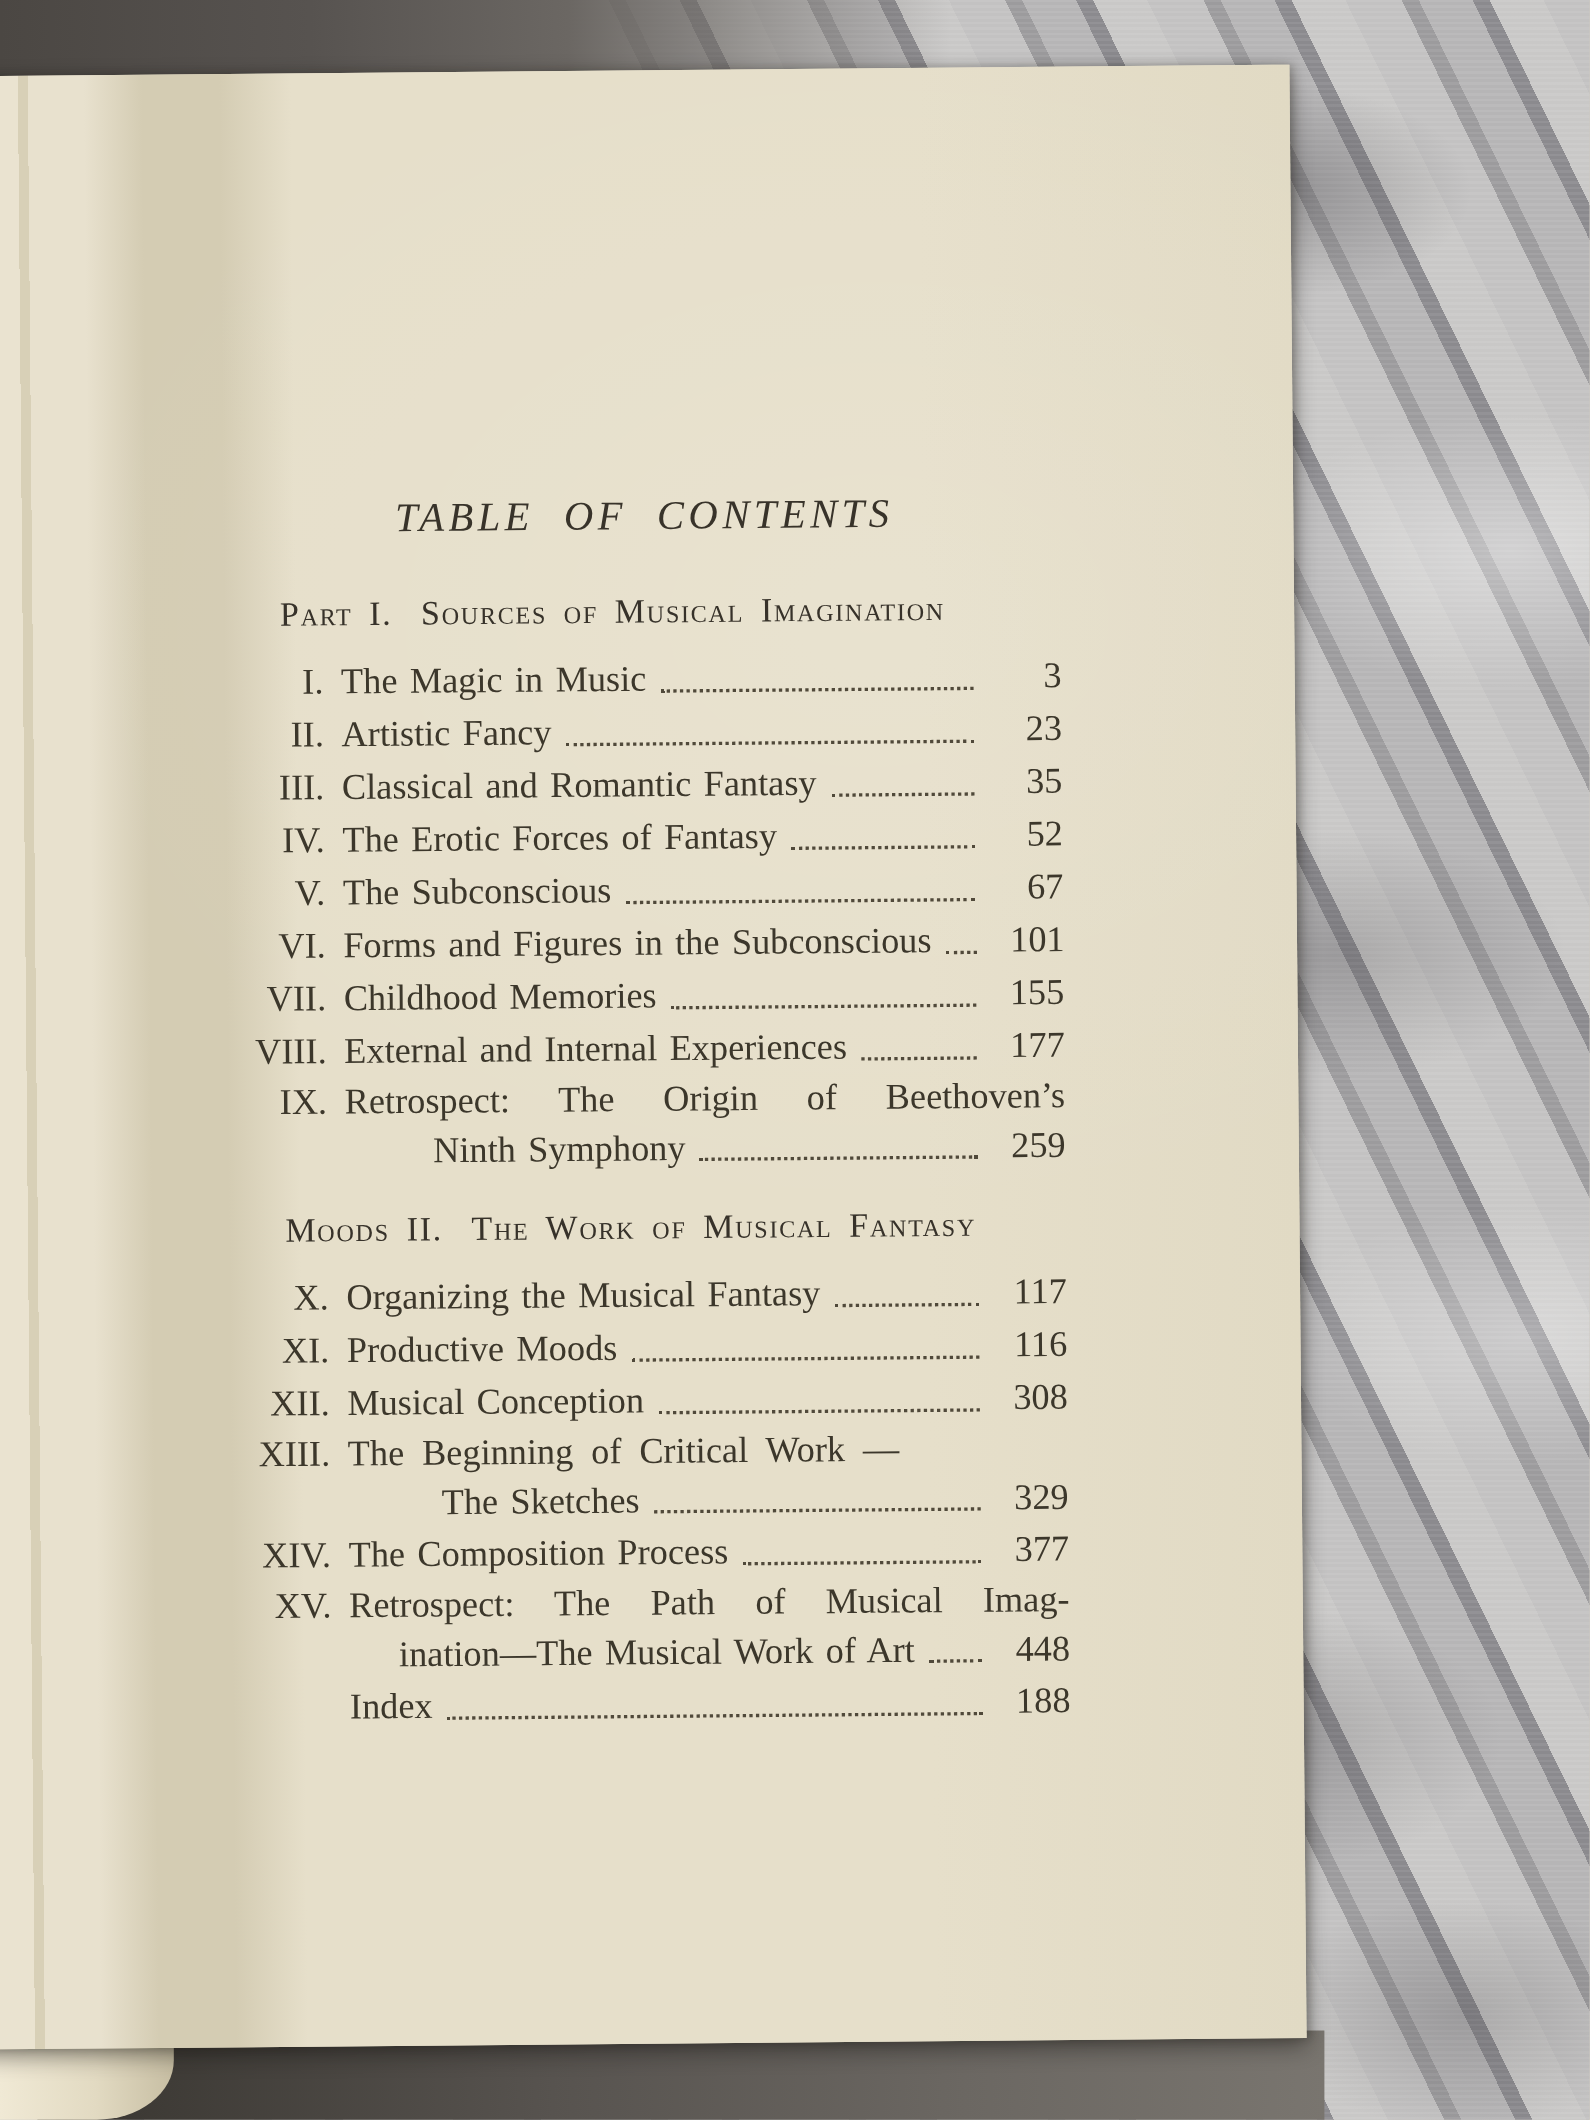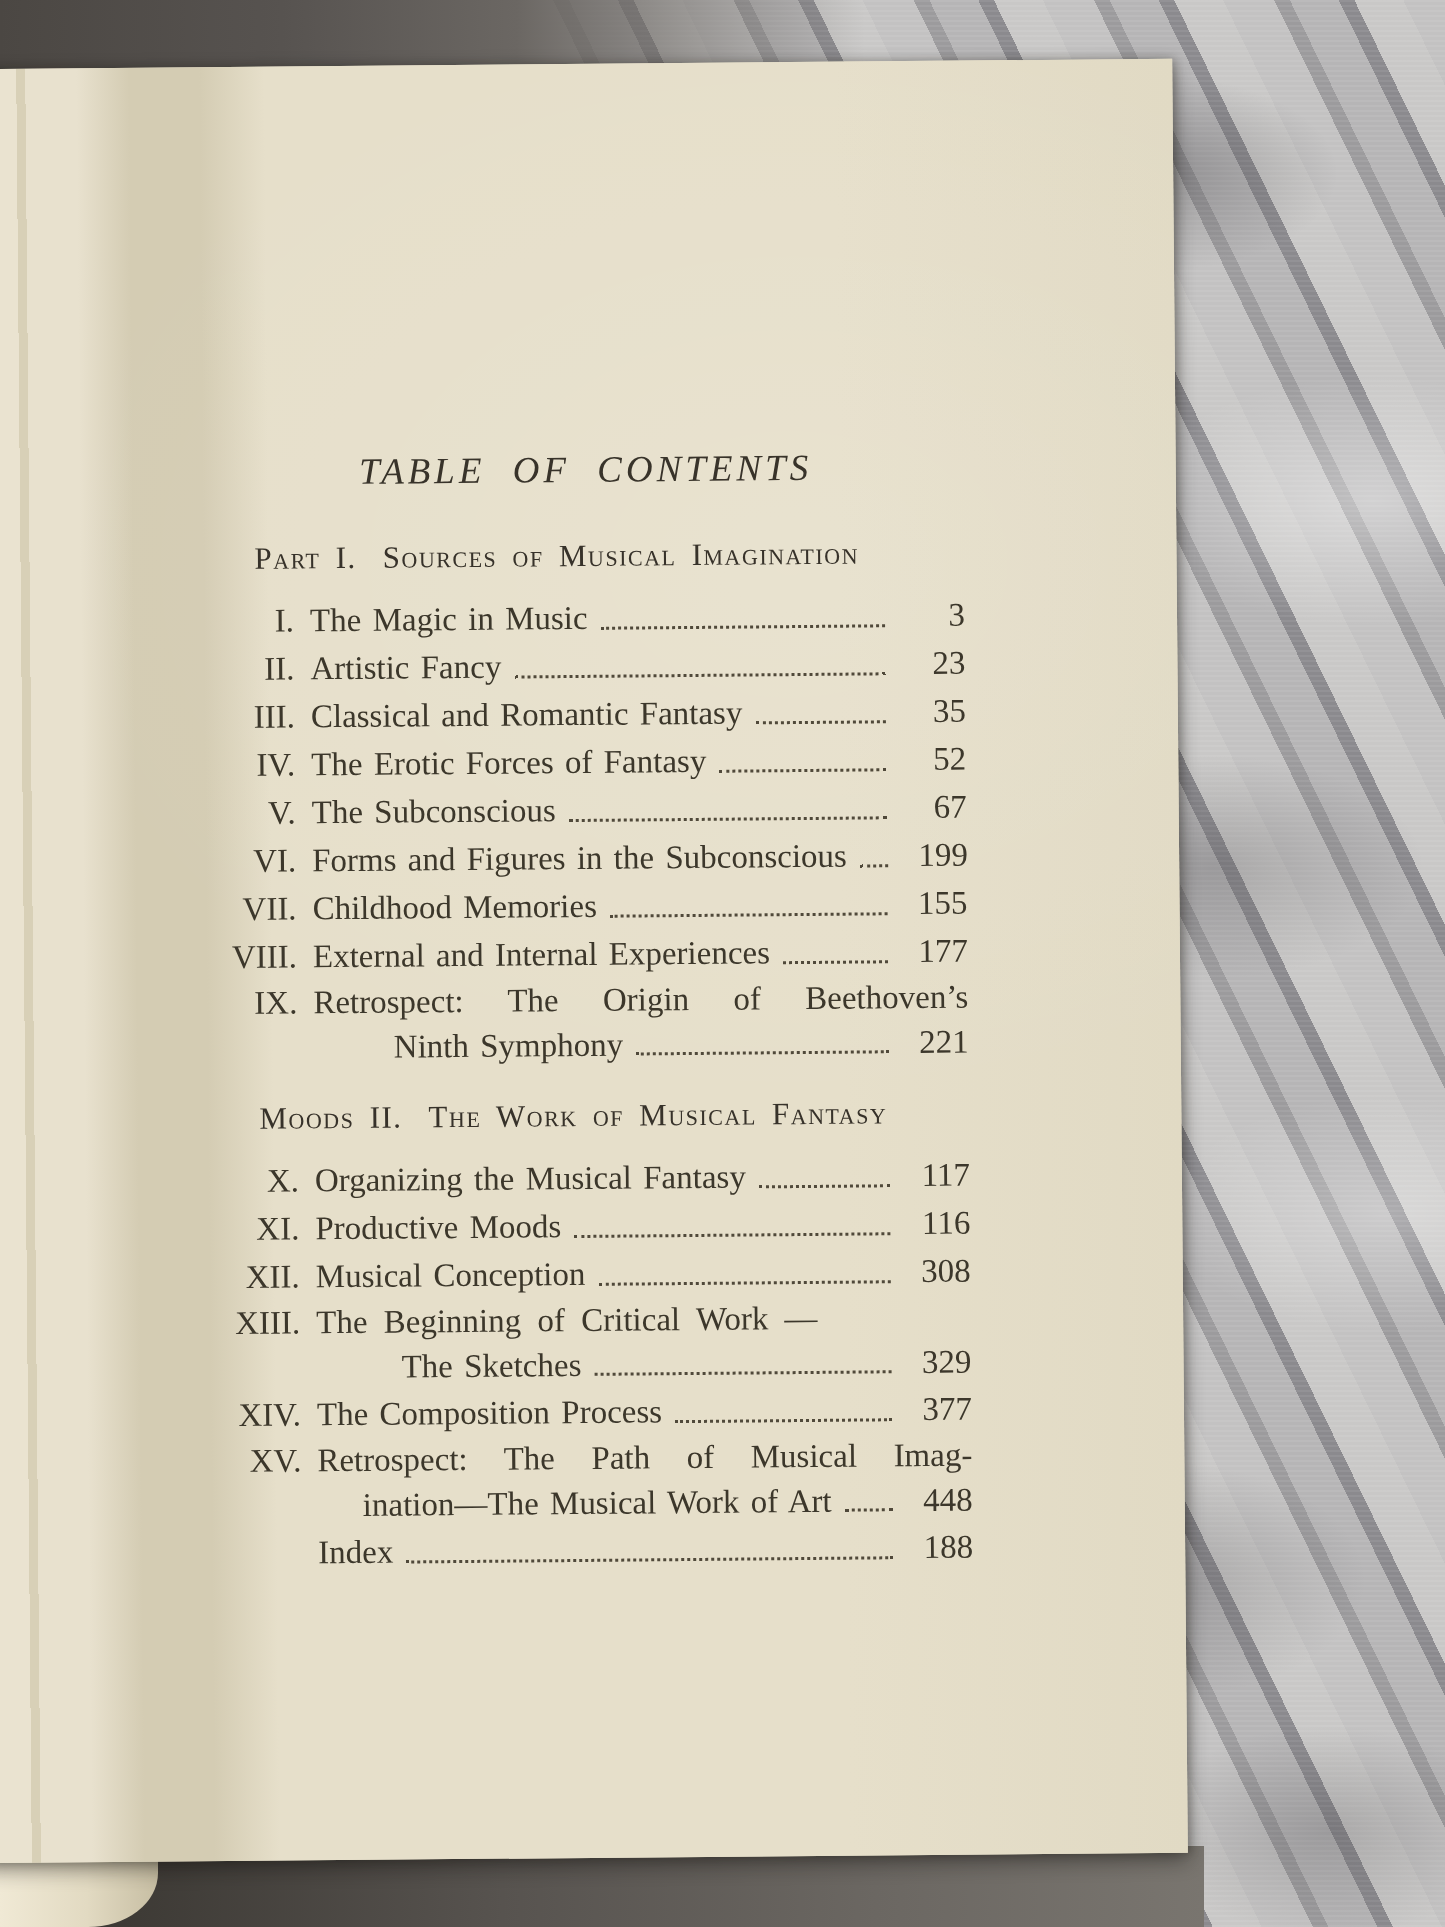--- a/index.html
+++ b/index.html
@@ -132,21 +132,21 @@
       <div class="row">
         <span class="num">V.</span>
         <span class="etitle">The Subconscious</span>
         <span class="leader"></span>
         <span class="pnum">67</span>
       </div>
       <div class="row">
         <span class="num">VI.</span>
         <span class="etitle">Forms and Figures in the Subconscious</span>
         <span class="leader"></span>
-        <span class="pnum">199</span>
+        <span class="pnum">101</span>
       </div>
       <div class="row">
         <span class="num">VII.</span>
         <span class="etitle">Childhood Memories</span>
         <span class="leader"></span>
         <span class="pnum">155</span>
       </div>
       <div class="row">
         <span class="num">VIII.</span>
         <span class="etitle">External and Internal Experiences</span>
@@ -154,21 +154,21 @@
         <span class="pnum">177</span>
       </div>
       <div class="row wrapline">
         <span class="num">IX.</span>
         <span class="etitle just">Retrospect: The Origin of Beethoven’s</span>
       </div>
       <div class="row wrapline">
         <span class="ind165"></span>
         <span class="etitle">Ninth Symphony</span>
         <span class="leader"></span>
-        <span class="pnum">221</span>
+        <span class="pnum">259</span>
       </div>
 
       <div class="part-heading part2">
         <span class="part-label">Moods II.</span><span>The Work of Musical Fantasy</span>
       </div>
 
       <div class="row">
         <span class="num">X.</span>
         <span class="etitle">Organizing the Musical Fantasy</span>
         <span class="leader"></span>

